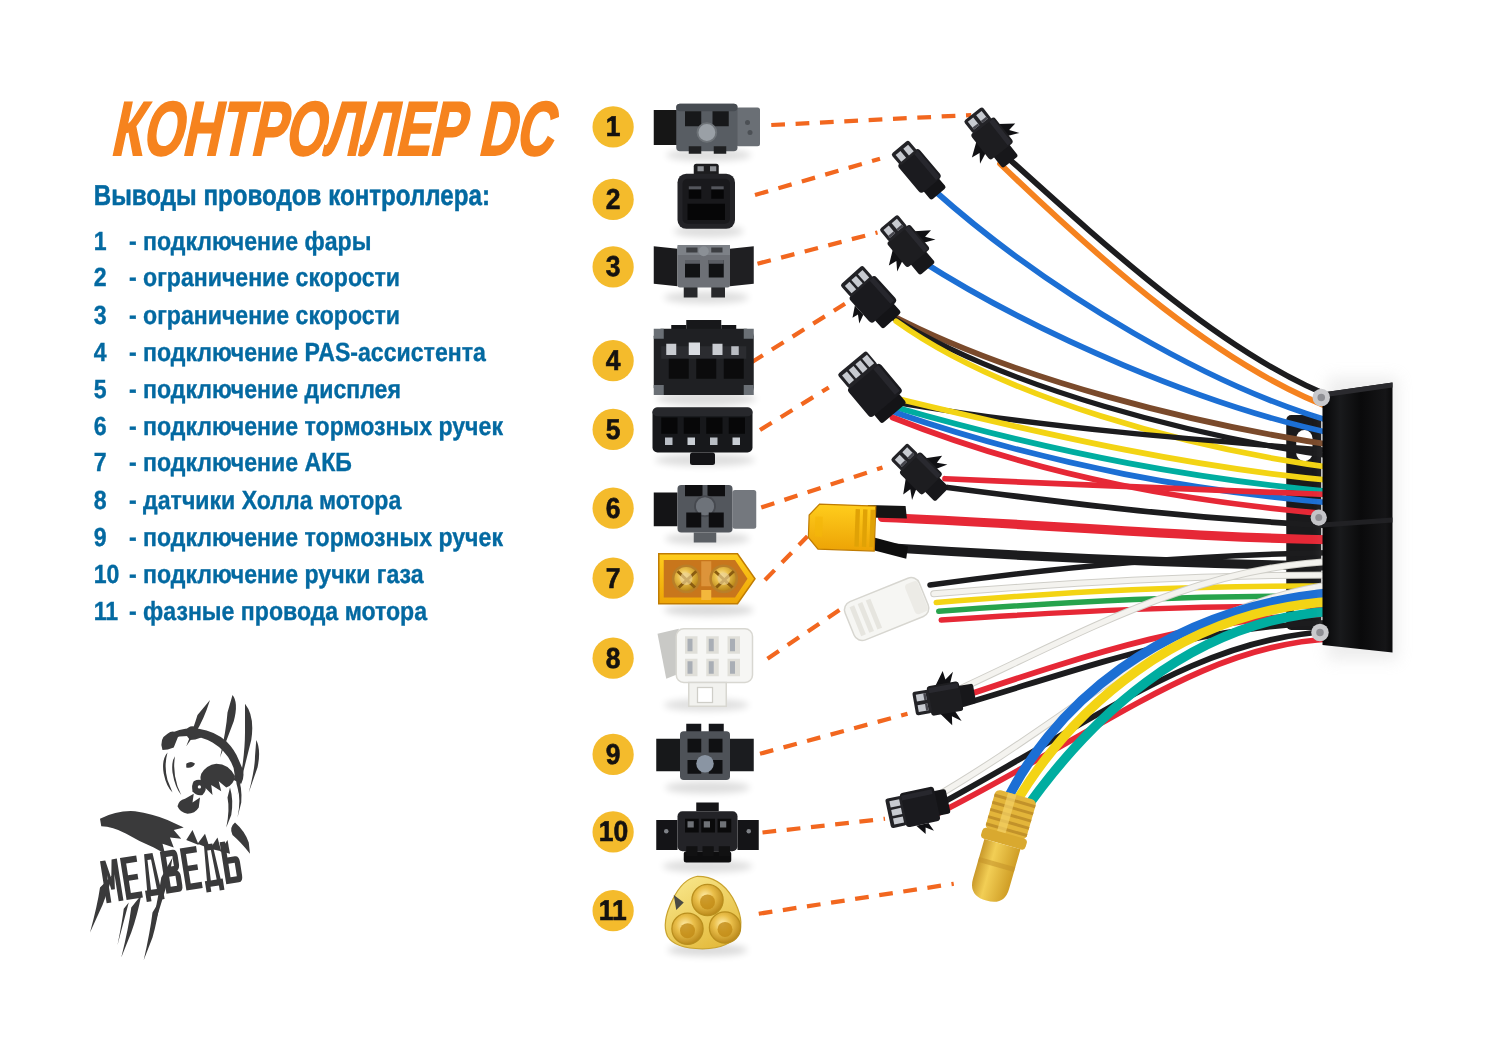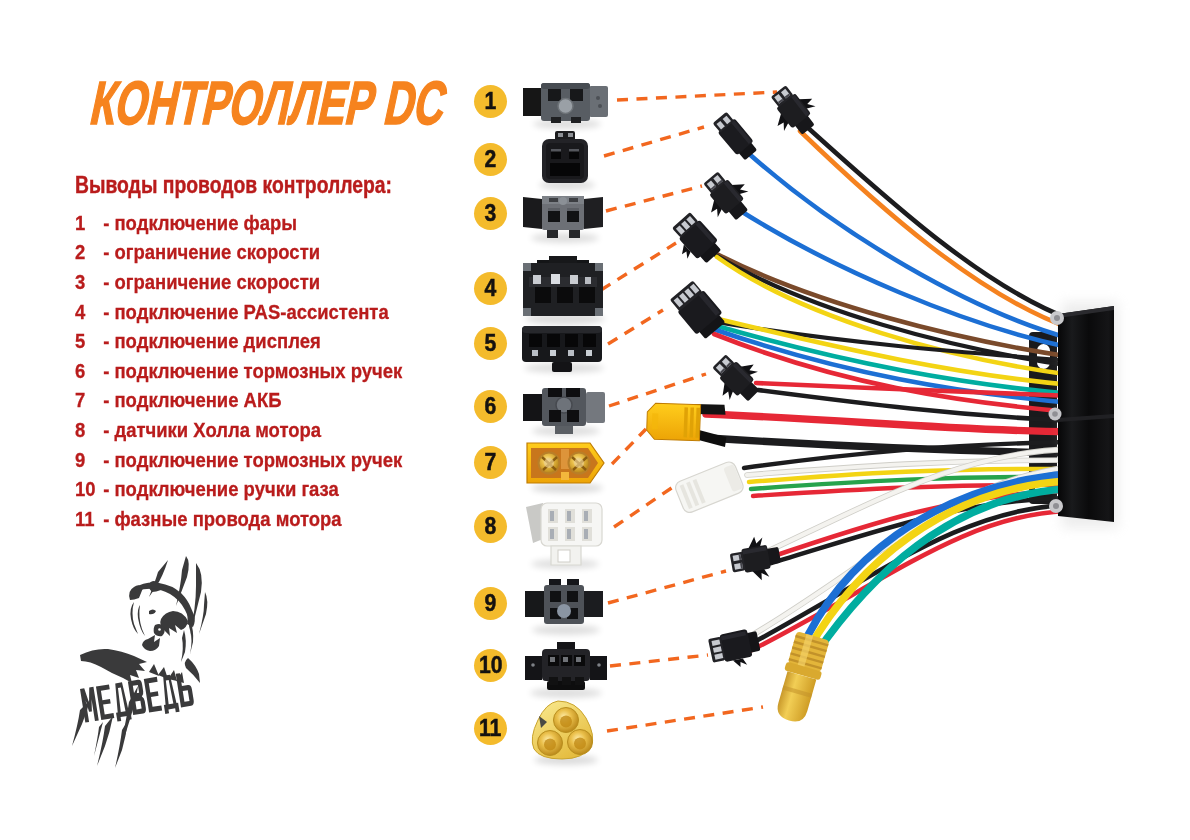--- a/index.html
+++ b/index.html
@@ -2,21 +2,21 @@
 <html><head>
 <meta charset="utf-8">
 <style>
   html,body{margin:0;padding:0;background:#ffffff;}
   .canvas{position:relative;width:1190px;height:840px;background:#ffffff;overflow:hidden;
           font-family:"Liberation Sans",sans-serif;}
   .gfx{position:absolute;left:0;top:0;width:1190px;height:840px;}
   .title{position:absolute;left:85px;top:68px;margin:0;font-size:61px;font-weight:bold;-webkit-text-stroke:1.6px currentColor;
          letter-spacing:0px;transform-origin:0 100%;transform:skewX(-12deg) scaleX(0.675);
          white-space:nowrap;}
-  .legend{position:absolute;left:75px;top:172px;width:360px;color:#b91c1c;}
+  .legend{position:absolute;left:75px;top:143px;width:360px;color:#0369a1;}
   .legend-heading{font-size:23px;font-weight:bold;-webkit-text-stroke:0.4px currentColor;transform-origin:0 50%;
                   transform:scaleX(0.84);white-space:nowrap;margin-bottom:9px;}
   .legend-row{display:flex;height:29.6px;align-items:center;font-size:21px;font-weight:bold;-webkit-text-stroke:0.3px currentColor;
               transform-origin:0 50%;transform:scaleX(0.88);white-space:nowrap;}
   .legend-row .num{width:32px;flex:0 0 32px;}
   .legend-row .lbl{}
   .badge{position:absolute;width:33px;height:33px;border-radius:50%;
          display:flex;align-items:center;justify-content:center;
          font-size:23px;font-weight:bold;color:#151210;-webkit-text-stroke:0.5px #151210;
          transform-origin:50% 50%;}

